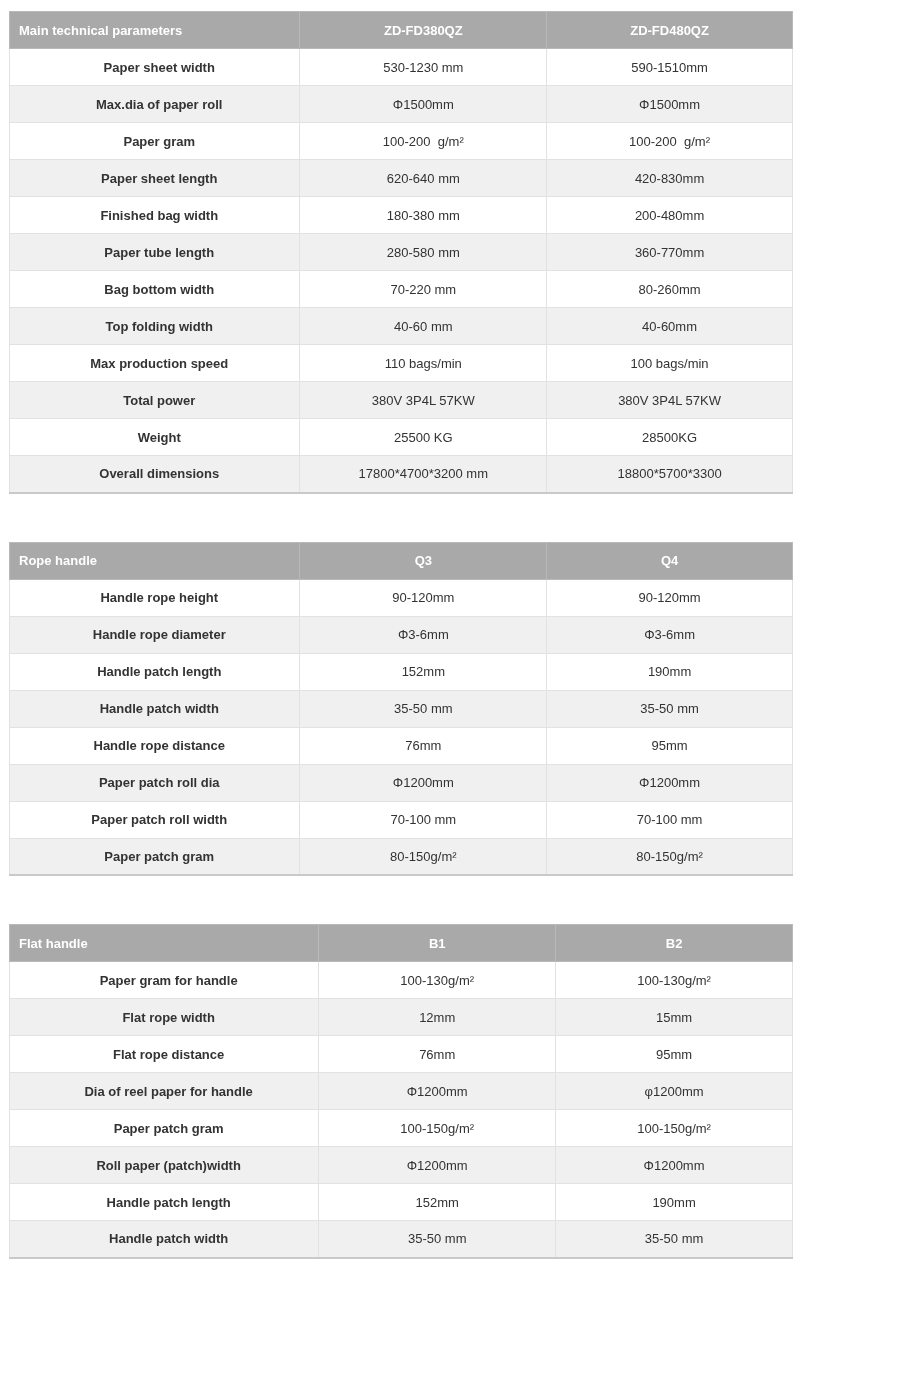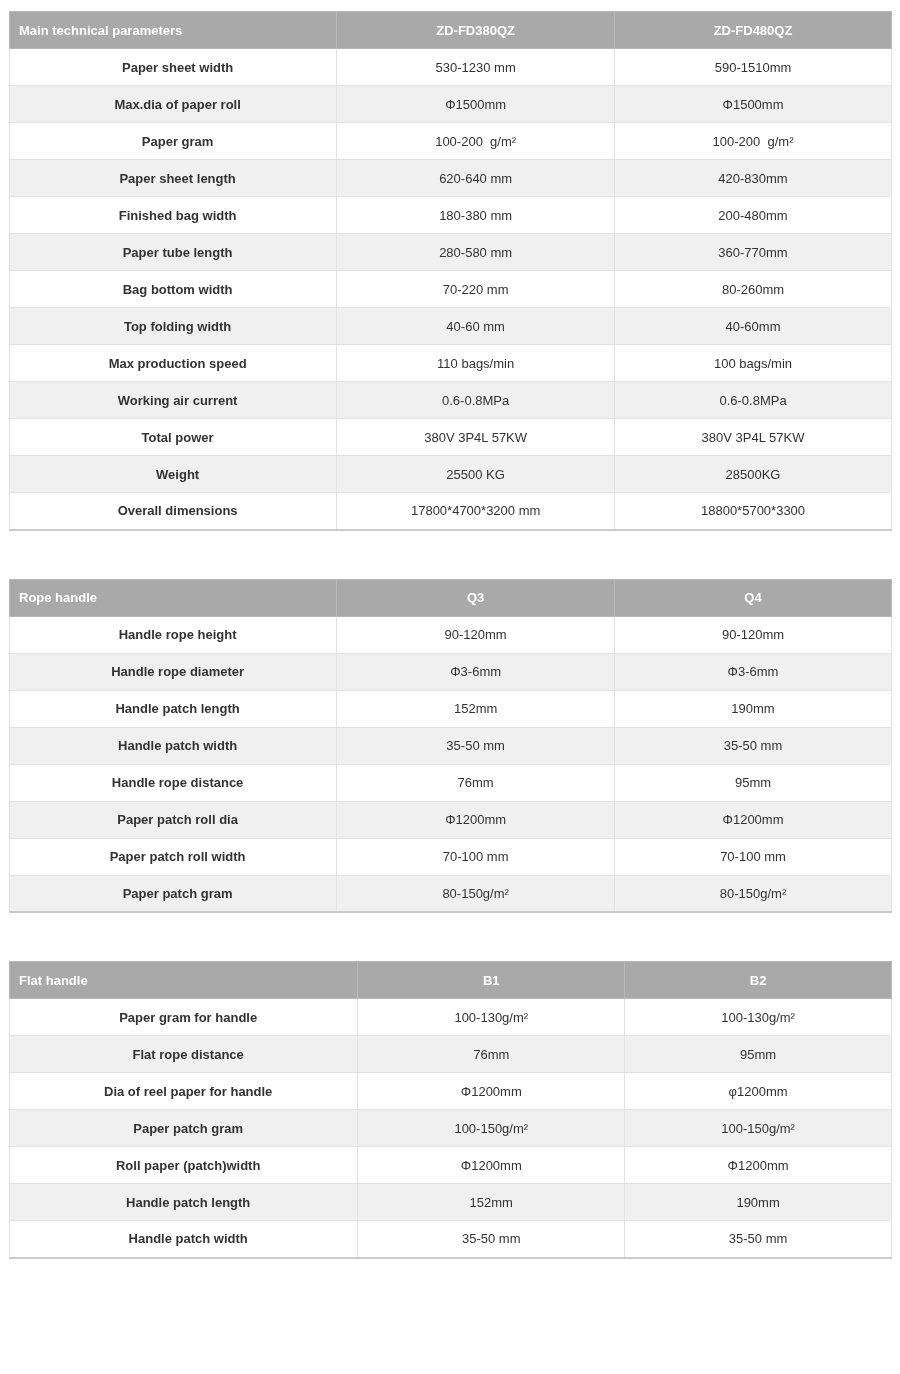--- a/index.html
+++ b/index.html
@@ -18,21 +18,21 @@
   body{
     width:900px;
     font-family:"Liberation Sans", sans-serif;
     font-size:13px;
     color:var(--text);
   }
   .page{
     padding:11px 8px 10px 9px;
   }
   table.spec-table{
-    width:883px;
+    width:784px;
     border-collapse:collapse;
     table-layout:fixed;
     margin:0 0 48px 0;
     border:1px solid var(--outer-border);
     border-bottom:2px solid var(--bottom-border);
   }
   table.spec-table:last-child{margin-bottom:0;}
   
   table.cols-a col.c1{width:37.1%;}
   table.cols-a col.c2{width:31.5%;}
@@ -131,25 +131,20 @@
           <td class="label">Top folding width</td>
           <td class="val">40-60 mm</td>
           <td class="val">40-60mm</td>
         </tr>
         <tr>
           <td class="label">Max production speed</td>
           <td class="val">110 bags/min</td>
           <td class="val">100 bags/min</td>
         </tr>
         <tr>
-          <td class="label">Working air current</td>
-          <td class="val">0.6-0.8MPa</td>
-          <td class="val">0.6-0.8MPa</td>
-        </tr>
-        <tr>
           <td class="label">Total power</td>
           <td class="val">380V 3P4L 57KW</td>
           <td class="val">380V 3P4L 57KW</td>
         </tr>
         <tr>
           <td class="label">Weight</td>
           <td class="val">25500 KG</td>
           <td class="val">28500KG</td>
         </tr>
         <tr>
@@ -230,20 +225,25 @@
           <th class="model">B2</th>
         </tr>
       </thead>
     <tbody>
         <tr>
           <td class="label">Paper gram for handle</td>
           <td class="val">100-130g/m²</td>
           <td class="val">100-130g/m²</td>
         </tr>
         <tr>
+          <td class="label">Flat rope width</td>
+          <td class="val">12mm</td>
+          <td class="val">15mm</td>
+        </tr>
+        <tr>
           <td class="label">Flat rope distance</td>
           <td class="val">76mm</td>
           <td class="val">95mm</td>
         </tr>
         <tr>
           <td class="label">Dia of reel paper for handle</td>
           <td class="val">Φ1200mm</td>
           <td class="val">φ1200mm</td>
         </tr>
         <tr>

